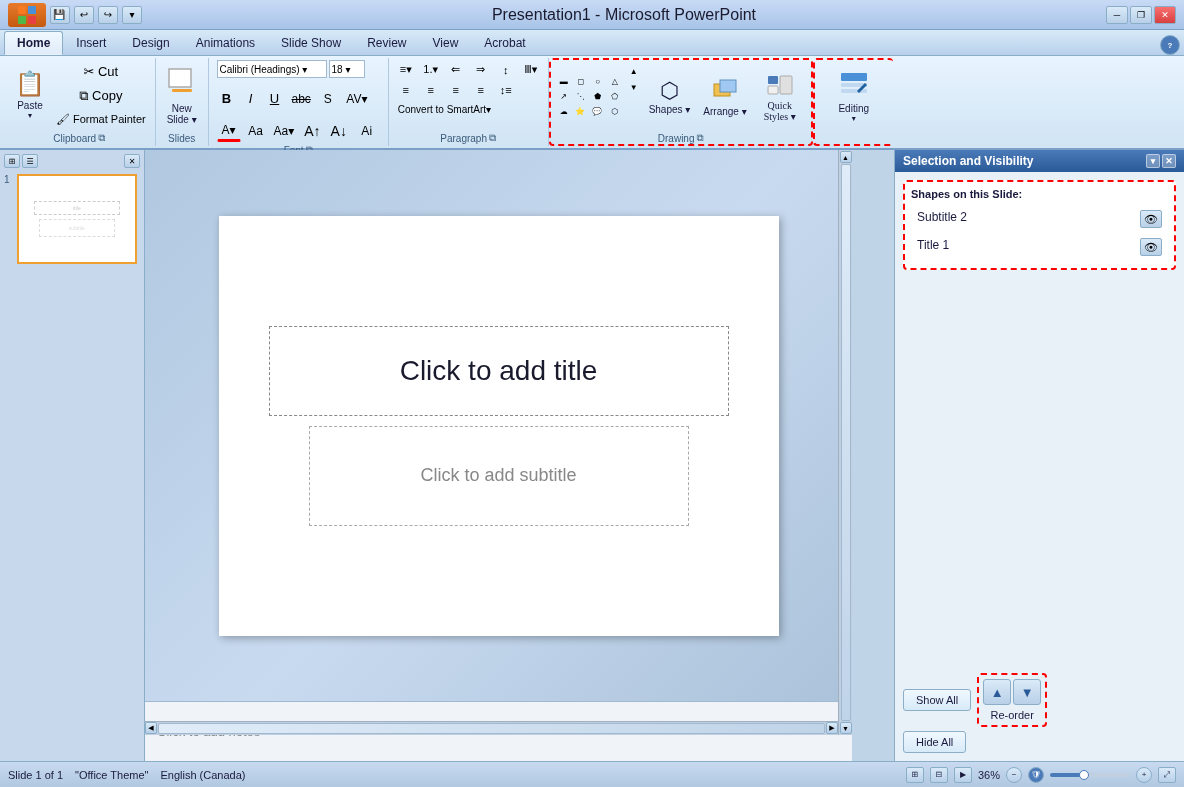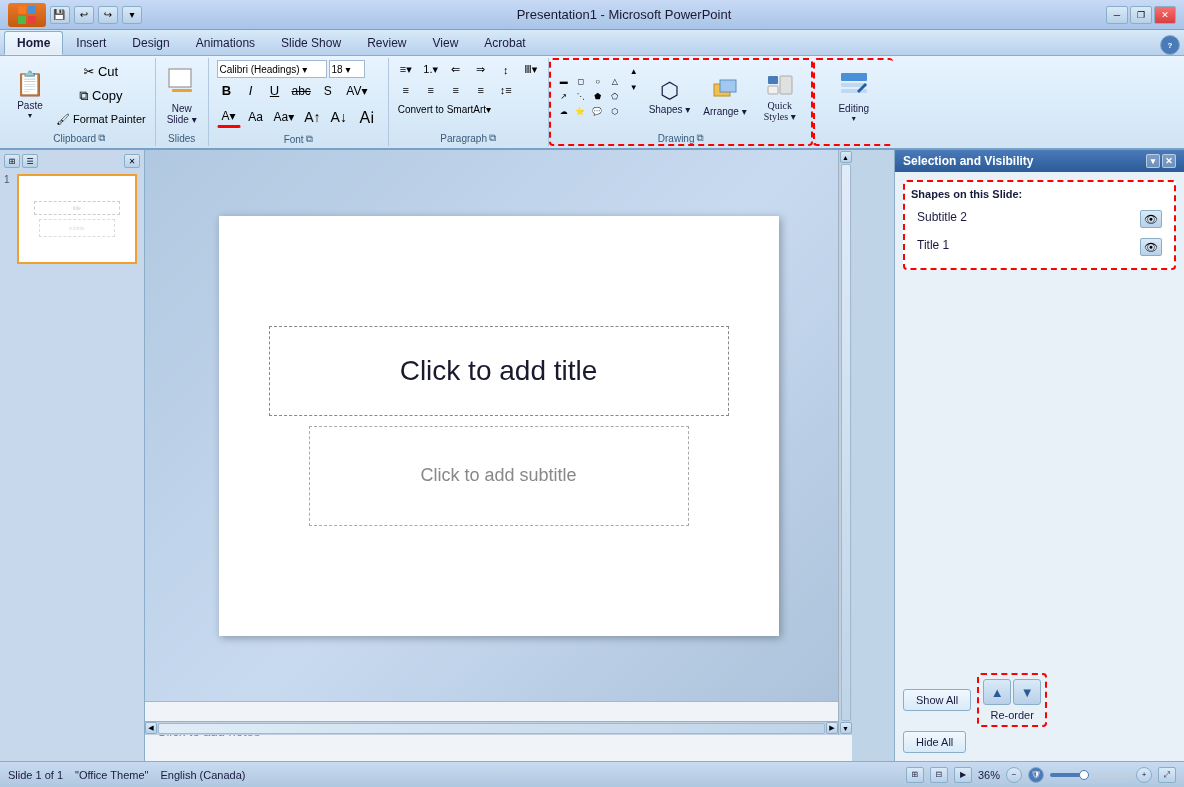--- a/index.html
+++ b/index.html
@@ -25,21 +25,21 @@
       cursor: pointer;
     }
     .qat-btn {
       width: 20px; height: 18px;
       background: linear-gradient(to bottom, #daeaf8, #b8d0e8);
       border: 1px solid #8aaec8;
       border-radius: 2px;
       display: flex; align-items: center; justify-content: center;
       font-size: 10px; cursor: pointer;
     }
-    .title-text { font-size: 13px; color: #1a1a2e; font-weight: normal; }
+    .title-text { font-size: 16px; color: #1a1a2e; font-weight: normal; }
     .title-bar-right { display: flex; gap: 2px; }
     .win-btn {
       width: 22px; height: 18px;
       background: linear-gradient(to bottom, #daeaf8, #b8d0e8);
       border: 1px solid #8aaec8;
       border-radius: 2px;
       display: flex; align-items: center; justify-content: center;
       font-size: 9px; cursor: pointer;
     }
     .win-btn.close { background: linear-gradient(to bottom, #f87070, #d84040); color: white; }
@@ -496,40 +496,40 @@
         </div>
         <div style="font-size:10px;">New<br>Slide ▾</div>
       </div>
     </div>
     <div class="ribbon-group-label">
       <span>Slides</span>
     </div>
   </div>
 
   <div class="ribbon-group font-group">
-    <div class="ribbon-group-content" style="flex-direction:column; align-items:flex-start; gap:2px;">
+    <div class="ribbon-group-content" style="flex-direction:column; align-items:flex-start; gap:10px;">
       <div class="font-row">
         <div class="font-dropdown font-name">Calibri (Headings) ▾</div>
         <div class="font-dropdown font-size">18 ▾</div>
       </div>
       <div class="font-row" style="gap:4px;">
         <div class="ribbon-btn-small" style="font-weight:bold;font-size:13px;min-width:20px;">B</div>
         <div class="ribbon-btn-small" style="font-style:italic;font-size:13px;min-width:20px;">I</div>
         <div class="ribbon-btn-small" style="text-decoration:underline;font-size:13px;min-width:20px;">U</div>
         <div class="ribbon-btn-small" style="text-decoration:line-through;font-size:12px;min-width:22px;">abc</div>
         <div class="ribbon-btn-small" style="font-size:12px;min-width:20px;">S</div>
         <div class="ribbon-btn-small" style="font-size:12px;min-width:30px;">AV▾</div>
       </div>
       <div class="font-row" style="gap:4px;">
         <div class="ribbon-btn-small" style="font-size:12px;min-width:24px;border-bottom:3px solid red;">A▾</div>
         <div class="ribbon-btn-small" style="font-size:12px;min-width:22px;">Aa</div>
         <div class="ribbon-btn-small" style="font-size:12px;min-width:24px;">Aa▾</div>
         <div class="ribbon-btn-small" style="font-size:14px;min-width:20px;">A↑</div>
         <div class="ribbon-btn-small" style="font-size:14px;min-width:20px;">A↓</div>
-        <div class="ribbon-btn-small" style="font-size:16px;min-width:26px;">Aℹ</div>
+        <div class="ribbon-btn-small" style="font-size:12px;min-width:26px;">Aℹ</div>
       </div>
     </div>
     <div class="ribbon-group-label">
       <span>Font</span>
       <span style="cursor:pointer;">⧉</span>
     </div>
   </div>
 
   <div class="ribbon-group">
     <div class="ribbon-group-content" style="flex-direction:column; align-items:flex-start; gap:2px;">

